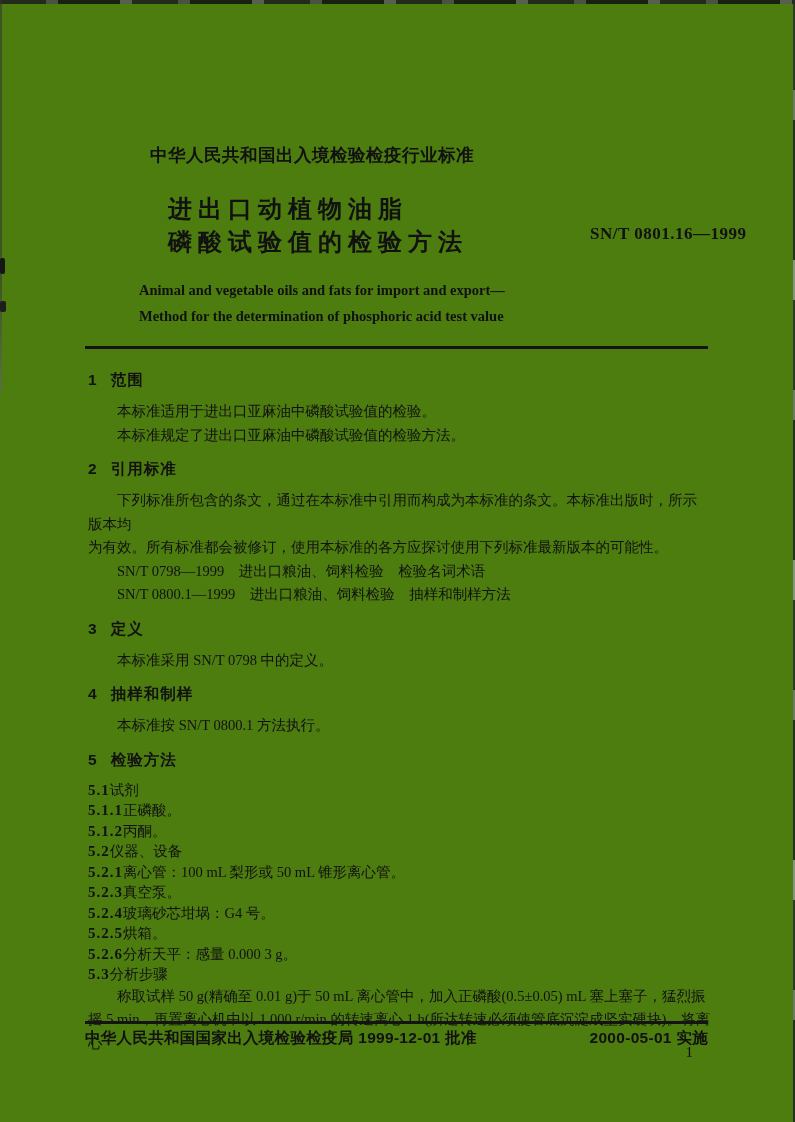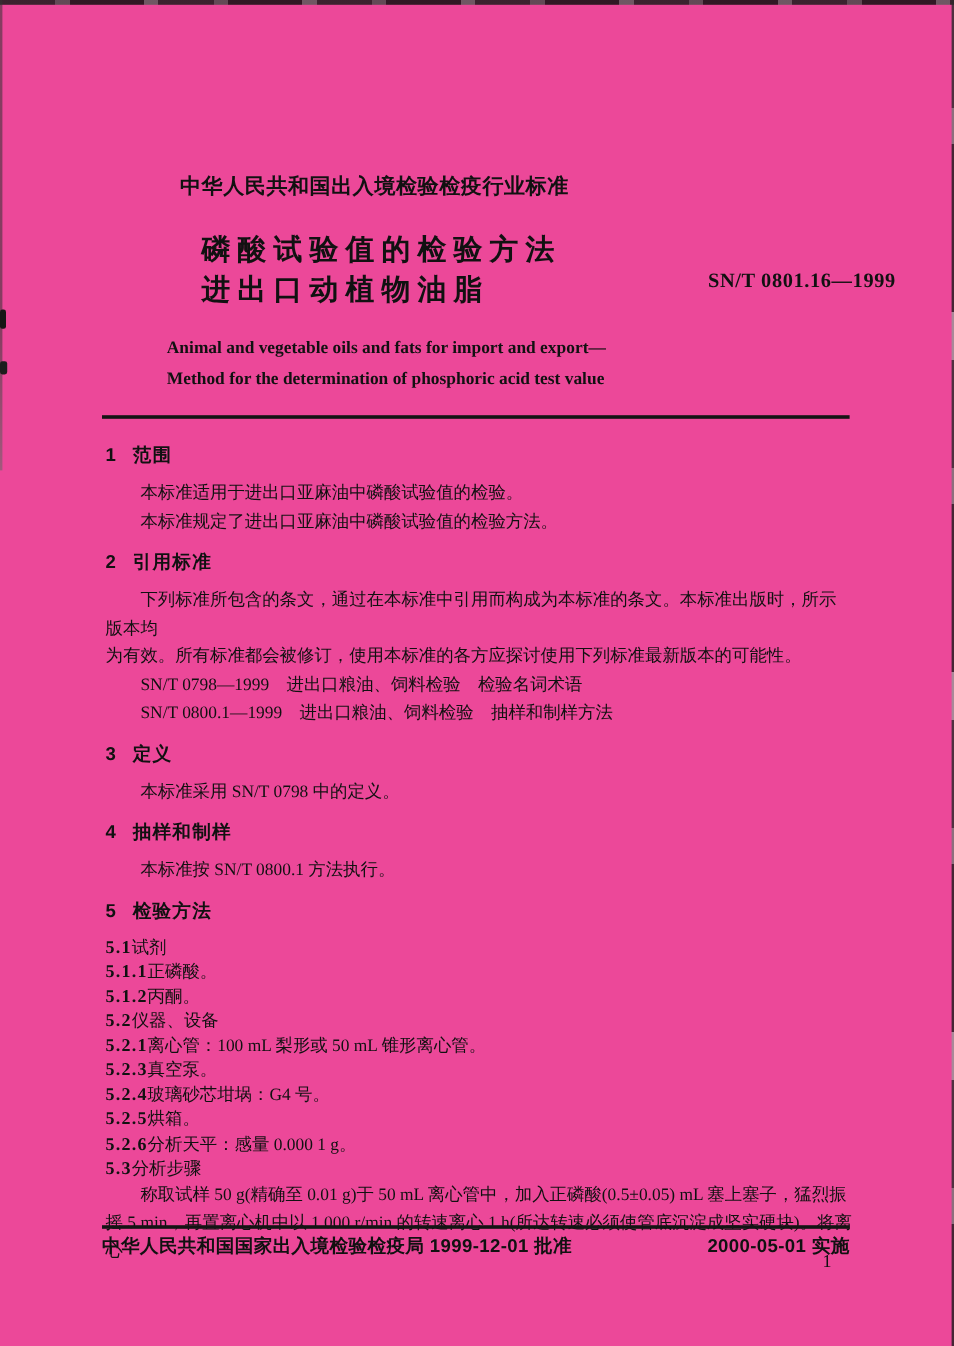--- a/index.html
+++ b/index.html
@@ -1,21 +1,21 @@
 <!DOCTYPE html>
 <html><head>
 <meta charset="utf-8">
 <style>
   html, body { margin: 0; padding: 0; background: #888; }
   .page {
     position: relative;
     width: 795px;
     height: 1122px;
     margin: 0 auto;
-    background: #ec4899;
+    background: #4d7c0f;
     overflow: hidden;
     font-family: "Liberation Serif", serif;
     color: #111;
   }
 
   
   .edge-top {
     position: absolute; left: 0; top: 0; width: 100%; height: 4px;
     background: repeating-linear-gradient(90deg,
       #1c1c1c 0 46px, #4a4a4a 46px 58px, #101010 58px 120px, #5a5a5a 120px 132px);
@@ -119,22 +119,22 @@
 
   <div class="edge-top"></div>
   <div class="edge-right"></div>
   <div class="edge-left"></div>
   <div class="blob-a"></div>
   <div class="blob-b"></div>
 
   <div class="category">中华人民共和国出入境检验检疫行业标准</div>
 
   <div class="titles">
+    <div class="title-cn">进出口动植物油脂</div>
     <div class="title-cn">磷酸试验值的检验方法</div>
-    <div class="title-cn">进出口动植物油脂</div>
   </div>
 
   <div class="std-no">SN/T 0801.16—1999</div>
 
   <div class="subtitle-en">
     <div>Animal and vegetable oils and fats for import and export—</div>
     <div>Method for the determination of phosphoric acid test value</div>
   </div>
 
   <div class="rule-top"></div>
@@ -154,21 +154,21 @@
       <div class="line-p">本标准按 SN/T 0800.1 方法执行。</div>
       <div class="line-h"><span class="clause-num">5</span><span class="clause-txt">检验方法</span></div>
       <div class="line-sub"><span class="clause-num">5.1</span><span class="clause-txt">试剂</span></div>
       <div class="line-sub"><span class="clause-num">5.1.1</span><span class="clause-txt">正磷酸。</span></div>
       <div class="line-sub"><span class="clause-num">5.1.2</span><span class="clause-txt">丙酮。</span></div>
       <div class="line-sub"><span class="clause-num">5.2</span><span class="clause-txt">仪器、设备</span></div>
       <div class="line-sub"><span class="clause-num">5.2.1</span><span class="clause-txt">离心管：100 mL 梨形或 50 mL 锥形离心管。</span></div>
       <div class="line-sub"><span class="clause-num">5.2.3</span><span class="clause-txt">真空泵。</span></div>
       <div class="line-sub"><span class="clause-num">5.2.4</span><span class="clause-txt">玻璃砂芯坩埚：G4 号。</span></div>
       <div class="line-sub"><span class="clause-num">5.2.5</span><span class="clause-txt">烘箱。</span></div>
-      <div class="line-sub"><span class="clause-num">5.2.6</span><span class="clause-txt">分析天平：感量 0.000 1 g。</span></div>
+      <div class="line-sub"><span class="clause-num">5.2.6</span><span class="clause-txt">分析天平：感量 0.000 3 g。</span></div>
       <div class="line-sub"><span class="clause-num">5.3</span><span class="clause-txt">分析步骤</span></div>
       <div class="line-p">称取试样 50 g(精确至 0.01 g)于 50 mL 离心管中，加入正磷酸(0.5±0.05) mL 塞上塞子，猛烈振</div>
       <div class="line-pc">摇 5 min，再置离心机中以 1 000 r/min 的转速离心 1 h(所达转速必须使管底沉淀成坚实硬块)。将离心</div>
     </div>
 
   <div class="rule-bottom"></div>
   <div class="footer-row">
     <span>中华人民共和国国家出入境检验检疫局 1999-12-01 批准</span>
     <span>2000-05-01 实施</span>
   </div>

